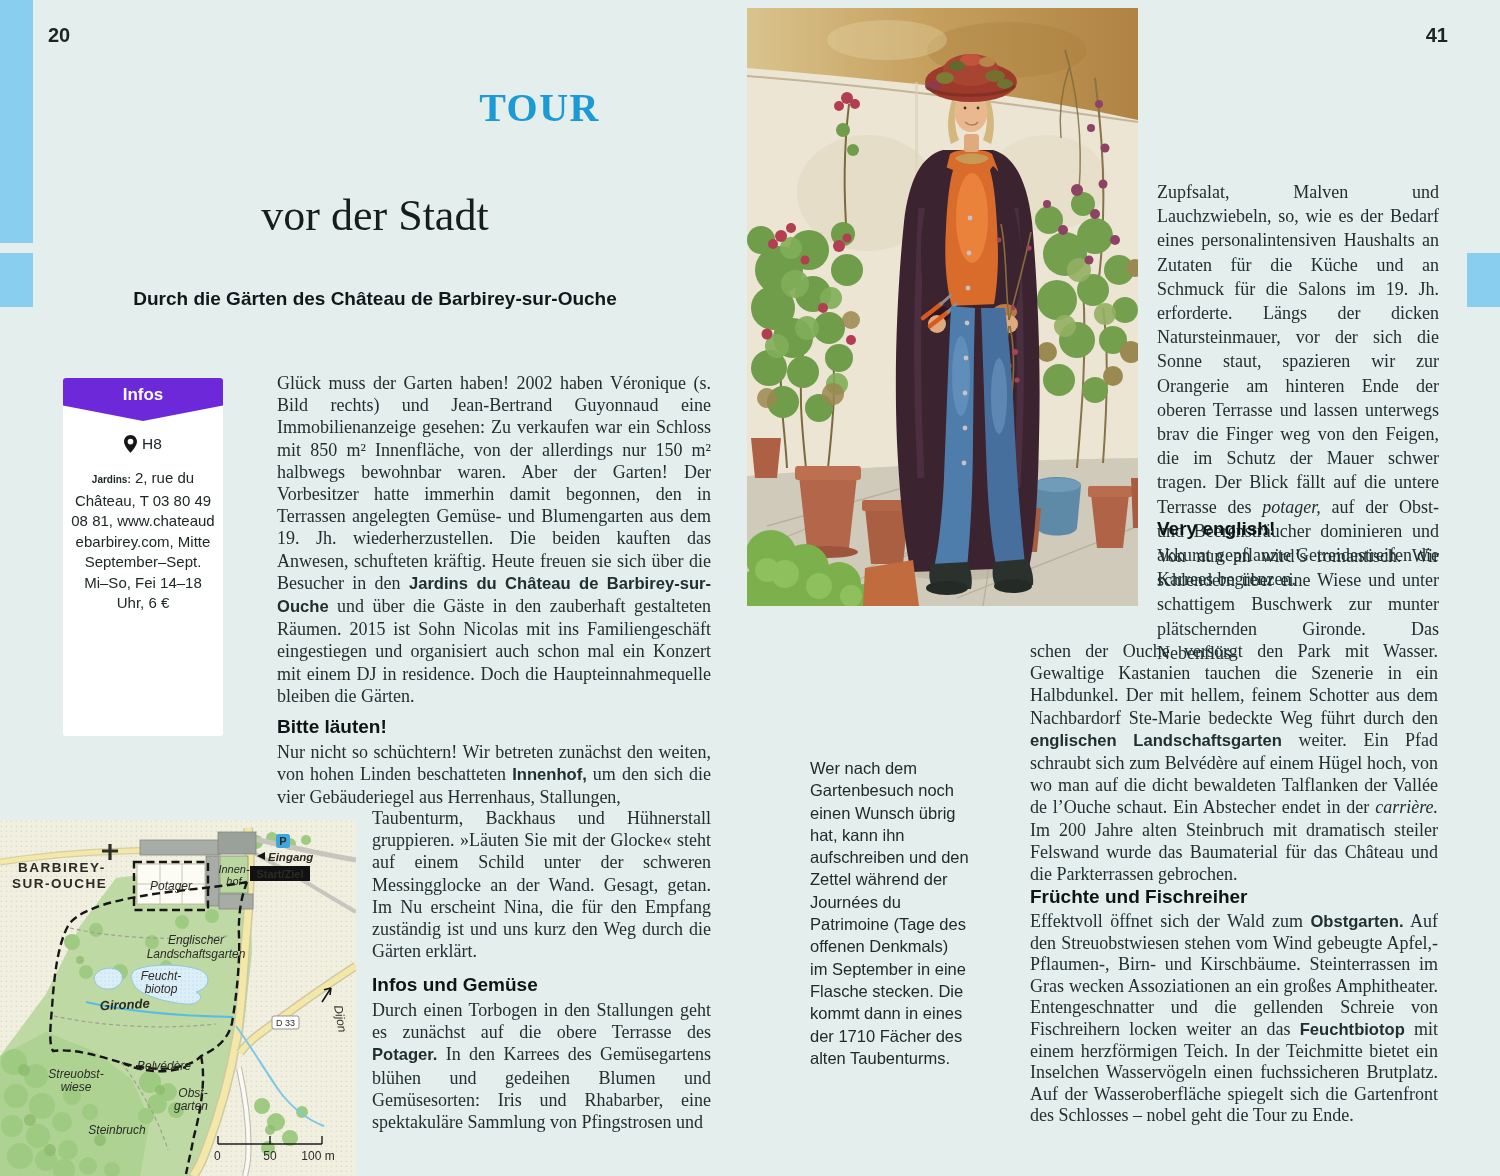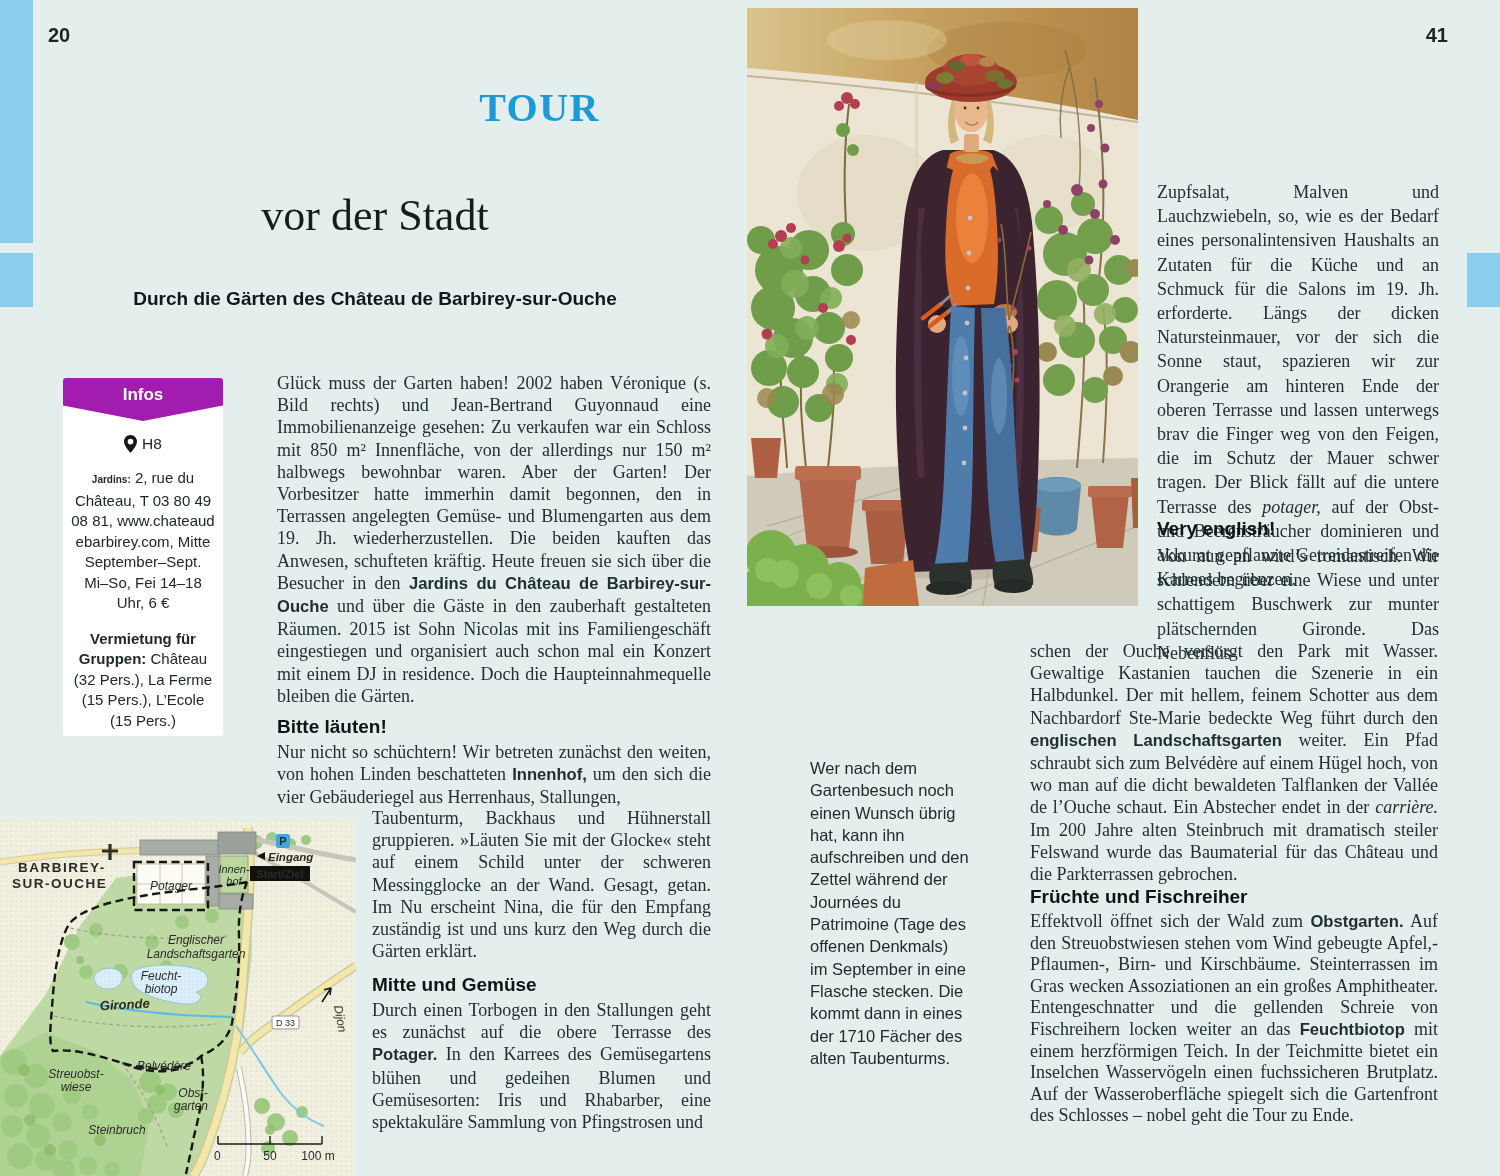--- a/index.html
+++ b/index.html
@@ -10,21 +10,21 @@
   .kicker{position:absolute;left:150px;top:84px;width:450px;text-align:right;font-weight:700;font-size:40px;letter-spacing:1.5px;color:#1b9ad6}
   .title{position:absolute;left:100px;top:132px;width:550px;text-align:center;font-size:44px;line-height:56px;color:#161d1d}
   .subtitle{position:absolute;left:95px;top:288px;width:560px;text-align:center;font-family:"Liberation Sans",sans-serif;font-weight:700;font-size:19px;color:#11181a}
   .body{position:absolute;font-size:18px;line-height:22.2px;color:#203030;text-align:justify}
   .body2{line-height:24.2px}
   .h{position:absolute;font-family:"Liberation Sans",sans-serif;font-weight:700;font-size:19px;color:#0e1415}
   .bs{font-family:"Liberation Sans",sans-serif;font-weight:700;font-size:16.6px}
   .itl{font-style:italic}
   .note{position:absolute;left:810px;top:757px;width:160px;font-family:Liberation Sans, sans-serif;font-size:16.5px;line-height:22.3px;color:#212b2c}
   .infos{position:absolute;left:63px;top:378px;width:160px;height:358px;background:#ffffff;border-radius:3px;font-family:"Liberation Sans",sans-serif;color:#20282a;text-align:center;box-sizing:border-box}
-  .infos-banner{background:#a21caf;color:#fff;font-weight:700;font-size:17px;padding:7px 0 16px;clip-path:polygon(0 0,100% 0,100% 64%,50% 100%,0 64%);border-radius:3px 3px 0 0}
+  .infos-banner{background:#6d28d9;color:#fff;font-weight:700;font-size:17px;padding:7px 0 16px;clip-path:polygon(0 0,100% 0,100% 64%,50% 100%,0 64%);border-radius:3px 3px 0 0}
   .infos-pin{margin-top:14px;display:flex;align-items:center;justify-content:center;gap:5px;font-size:15.5px}
   .infos-p{margin:15px 8px 0;font-size:15px;line-height:20.5px}
   .brk{word-break:break-all}
   .map text{font-family:"Liberation Sans",sans-serif;fill:#2b2b26}
   .mt-town{font-family:"Liberation Serif",serif;font-size:13.5px;letter-spacing:1.5px;fill:#96958b;font-weight:700}
   .mt-i{font-style:italic;font-size:12px}
   .mt-i2{font-style:italic;font-size:11px}
   .mt-e{font-style:italic;font-size:11.5px;font-weight:700}
   .mt-river{font-style:italic;font-size:13px;fill:#39a9d6;font-weight:700}
   .mt-sz{font-size:11px;font-weight:700;fill:#ffffff}
@@ -52,30 +52,29 @@
 
   <div class="infos">
     <div class="infos-banner"><span>Infos</span></div>
     <div class="infos-pin">
       <svg width="13" height="18" viewBox="0 0 16 22">
           <path d="M8,0C3.6,0 0,3.6 0,8c0,6 8,14 8,14s8,-8 8,-14C16,3.6 12.4,0 8,0z M8,11.5A3.5,3.5 0 1 1 8,4.5a3.5,3.5 0 0 1 0,7z" fill="#171717"></path>
         </svg>
       <span>H8</span>
     </div>
     <p class="infos-p"><span class="bs" style="font-size:10px">Jardins:</span><span> 2, rue du Château, T 03 80 49 08 81, </span><span class="brk">www.chateaudebarbirey.com,</span><span> Mitte September–Sept. Mi–So, Fei 14–18 Uhr, 6 €</span></p>
-    <p class="infos-p"><span class="bs" style="font-size:15px">Vermietung für Gruppen:</span><span> Château (32 Pers.), La Ferme (15 Pers.), L’Ecole (15 Pers.)</span></p>
   </div>
 
   <div class="body" style="left:277px;top:372px;width:434px"><span>Glück muss der Garten haben! 2002 haben Véronique (s. Bild rechts) und Jean-Bertrand Guyonnaud eine Immobilienanzeige gesehen: Zu verkaufen war ein Schloss mit 850 m² Innenfläche, von der allerdings nur 150 m² halbwegs bewohnbar waren. Aber der Garten! Der Vorbesitzer hatte immerhin damit begonnen, den in Terrassen angelegten Gemüse- und Blumengarten aus dem 19. Jh. wiederherzustellen. Die beiden kauften das Anwesen, schufteten kräftig. Heute freuen sie sich über die Besucher in den </span><span class="bs">Jardins du Château de Barbirey-sur-Ouche</span><span> und über die Gäste in den zauberhaft gestalteten Räumen. 2015 ist Sohn Nicolas mit ins Familiengeschäft eingestiegen und organisiert auch schon mal ein Konzert mit einem DJ in residence. Doch die Haupteinnahmequelle bleiben die Gärten.</span></div>
 
   <div class="h" style="left:277px;top:716px">Bitte läuten!</div>
   <div class="body" style="left:277px;top:741px;width:434px"><span>Nur nicht so schüchtern! Wir betreten zunächst den weiten, von hohen Linden beschatteten </span><span class="bs">Innenhof,</span><span> um den sich die vier Gebäuderiegel aus Herrenhaus, Stallungen,</span></div>
   <div class="body" style="left:372px;top:807px;width:339px">Taubenturm, Backhaus und Hühnerstall gruppieren. »Läuten Sie mit der Glocke« steht auf einem Schild unter der schweren Messingglocke an der Wand. Gesagt, getan. Im Nu erscheint Nina, die für den Empfang zuständig ist und uns kurz den Weg durch die Gärten erklärt.</div>
 
-  <div class="h" style="left:372px;top:974px">Mitte und Gemüse</div>
+  <div class="h" style="left:372px;top:974px">Infos und Gemüse</div>
   <div class="body" style="left:372px;top:999px;width:339px"><span>Durch einen Torbogen in den Stallungen geht es zunächst auf die obere Terrasse des </span><span class="bs">Potager.</span><span> In den Karrees des Gemüsegartens blühen und gedeihen Blumen und Gemüsesorten: Iris und Rhabarber, eine spektakuläre Sammlung von Pfingstrosen und</span></div>
 
   <div class="note">Wer nach dem Gartenbesuch noch einen Wunsch übrig hat, kann ihn aufschreiben und den Zettel während der Journées du Patrimoine (Tage des offenen Denkmals) im September in eine Flasche stecken. Die kommt dann in eines der 1710 Fächer des alten Taubenturms.</div>
 
   <div class="body body2" style="left:1157px;top:180px;width:282px"><span>Zupfsalat, Malven und Lauchzwiebeln, so, wie es der Bedarf eines personalintensiven Haushalts an Zutaten für die Küche und an Schmuck für die Salons im 19. Jh. erforderte. Längs der dicken Natursteinmauer, vor der sich die Sonne staut, spazieren wir zur Orangerie am hinteren Ende der oberen Terrasse und lassen unterwegs brav die Finger weg von den Feigen, die im Schutz der Mauer schwer tragen. Der Blick fällt auf die untere Terrasse des </span><span class="itl">potager,</span><span> auf der Obst- und Beerensträucher dominieren und akkurat gepflanzte Getreidestreifen die Karrees begrenzen.</span></div>
 
   <div class="h" style="left:1157px;top:518px">Very english!</div>
   <div class="body body2" style="left:1157px;top:544px;width:282px">Von nun an wird’s romantisch. Wir schlendern über eine Wiese und unter schattigem Buschwerk zur munter plätschernden Gironde. Das Nebenflüs-</div>
   <div class="body" style="left:1030px;top:640px;width:408px"><span>schen der Ouche versorgt den Park mit Wasser. Gewaltige Kastanien tauchen die Szenerie in ein Halbdunkel. Der mit hellem, feinem Schotter aus dem Nachbardorf Ste-Marie bedeckte Weg führt durch den </span><span class="bs">englischen Landschaftsgarten</span><span> weiter. Ein Pfad schraubt sich zum Belvédère auf einem Hügel hoch, von wo man auf die dicht bewaldeten Talflanken der Vallée de l’Ouche schaut. Ein Abstecher endet in der </span><span class="itl">carrière.</span><span> Im 200 Jahre alten Steinbruch mit dramatisch steiler Felswand wurde das Baumaterial für das Château und die Parkterrassen gebrochen.</span></div>
 

